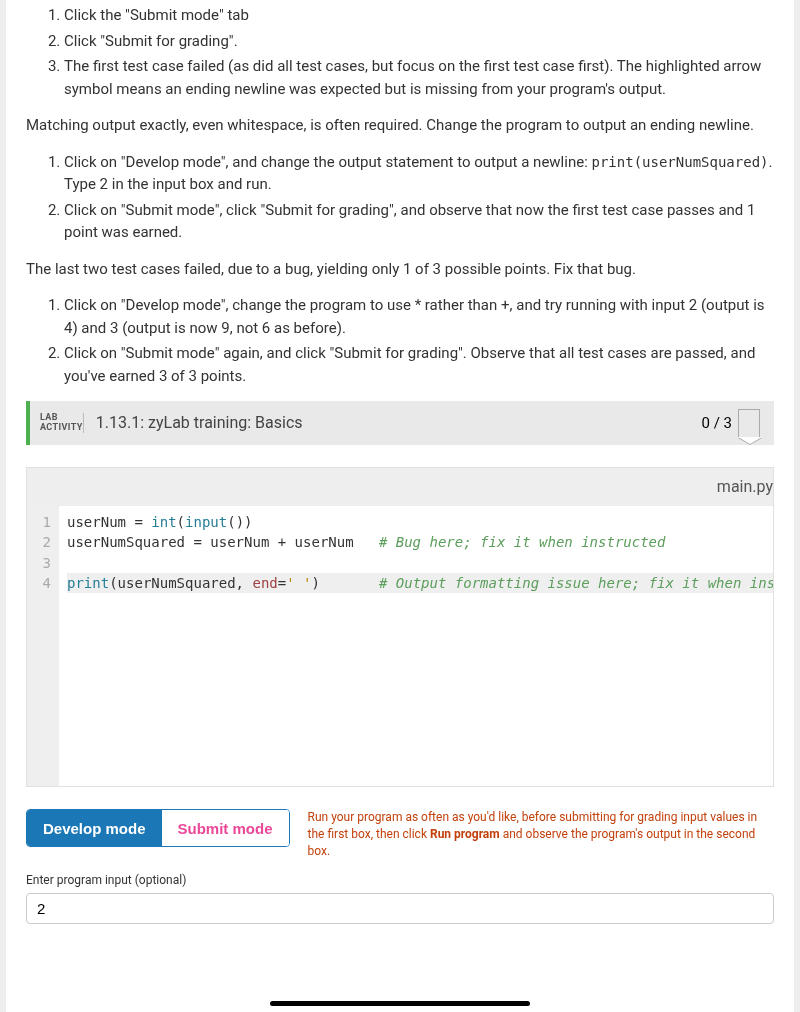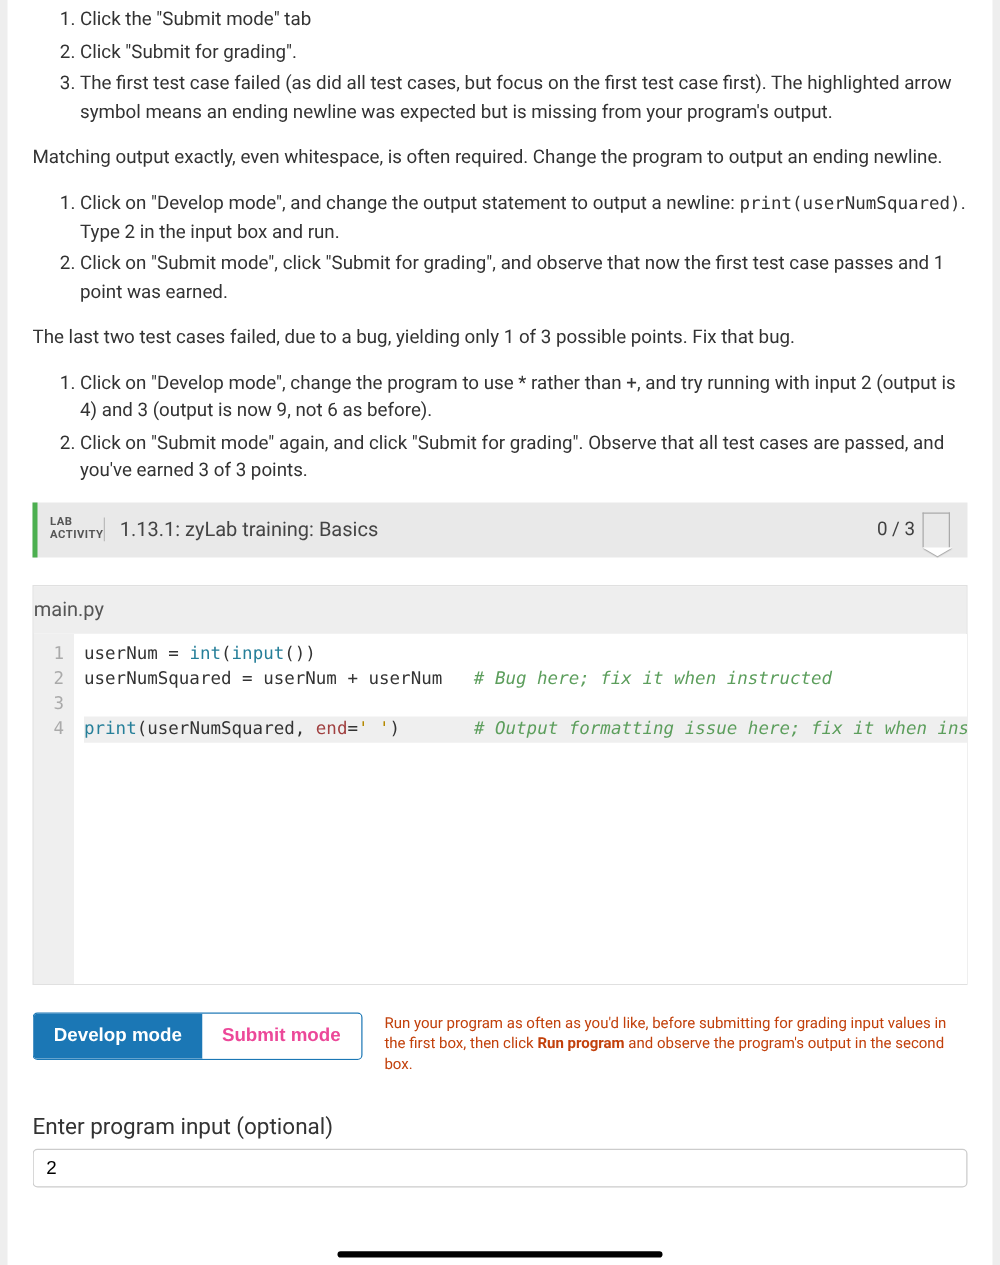--- a/index.html
+++ b/index.html
@@ -62,21 +62,21 @@
     padding-right: 0;
     border-right: 1px solid #bbb;
   }
   .lab-title {
     padding-left: 12px;
     font-size: 16px;
     color: #444;
     flex: 1;
   }
   .lab-score {
-    color: #404040;
+    color: #000000;
     font-size: 15px;
     margin-right: 6px;
   }
   .bookmark-icon {
     width: 22px;
     height: 28px;
     border: 1.5px solid #aaa;
     border-bottom: none;
     position: relative;
   }
@@ -92,21 +92,21 @@
     border-top: 7px solid #fff;
     filter: drop-shadow(0 1.5px 0 #aaa);
   }
   
   .editor-wrap {
     margin-top: 22px;
     border: 1px solid #e0e0e0;
   }
   .file-tab-row {
     background: #eee;
-    text-align: left;
+    text-align: right;
     padding: 7px 0;
     font-size: 16px;
     color: #555;
   }
   .code-block {
     display: flex;
     background: #fff;
     height: 280px;
     overflow: auto;
     font-family: "Menlo", "Consolas", monospace;
@@ -170,22 +170,22 @@
   }
   .mode-desc {
     font-size: 12px;
     color: #c2410c;
     line-height: 1.4;
     flex: 1;
   }
   .mode-desc b { font-weight: 700; }
 
   .input-label {
-    margin-top: 28px;
-    font-size: 18px;
+    margin-top: 12px;
+    font-size: 12px;
     color: #333;
   }
   .program-input {
     width: 100%;
     border: 1px solid #ccc;
     border-radius: 4px;
     padding: 6px 10px;
     font-size: 15px;
     margin-top: 4px;
   }

